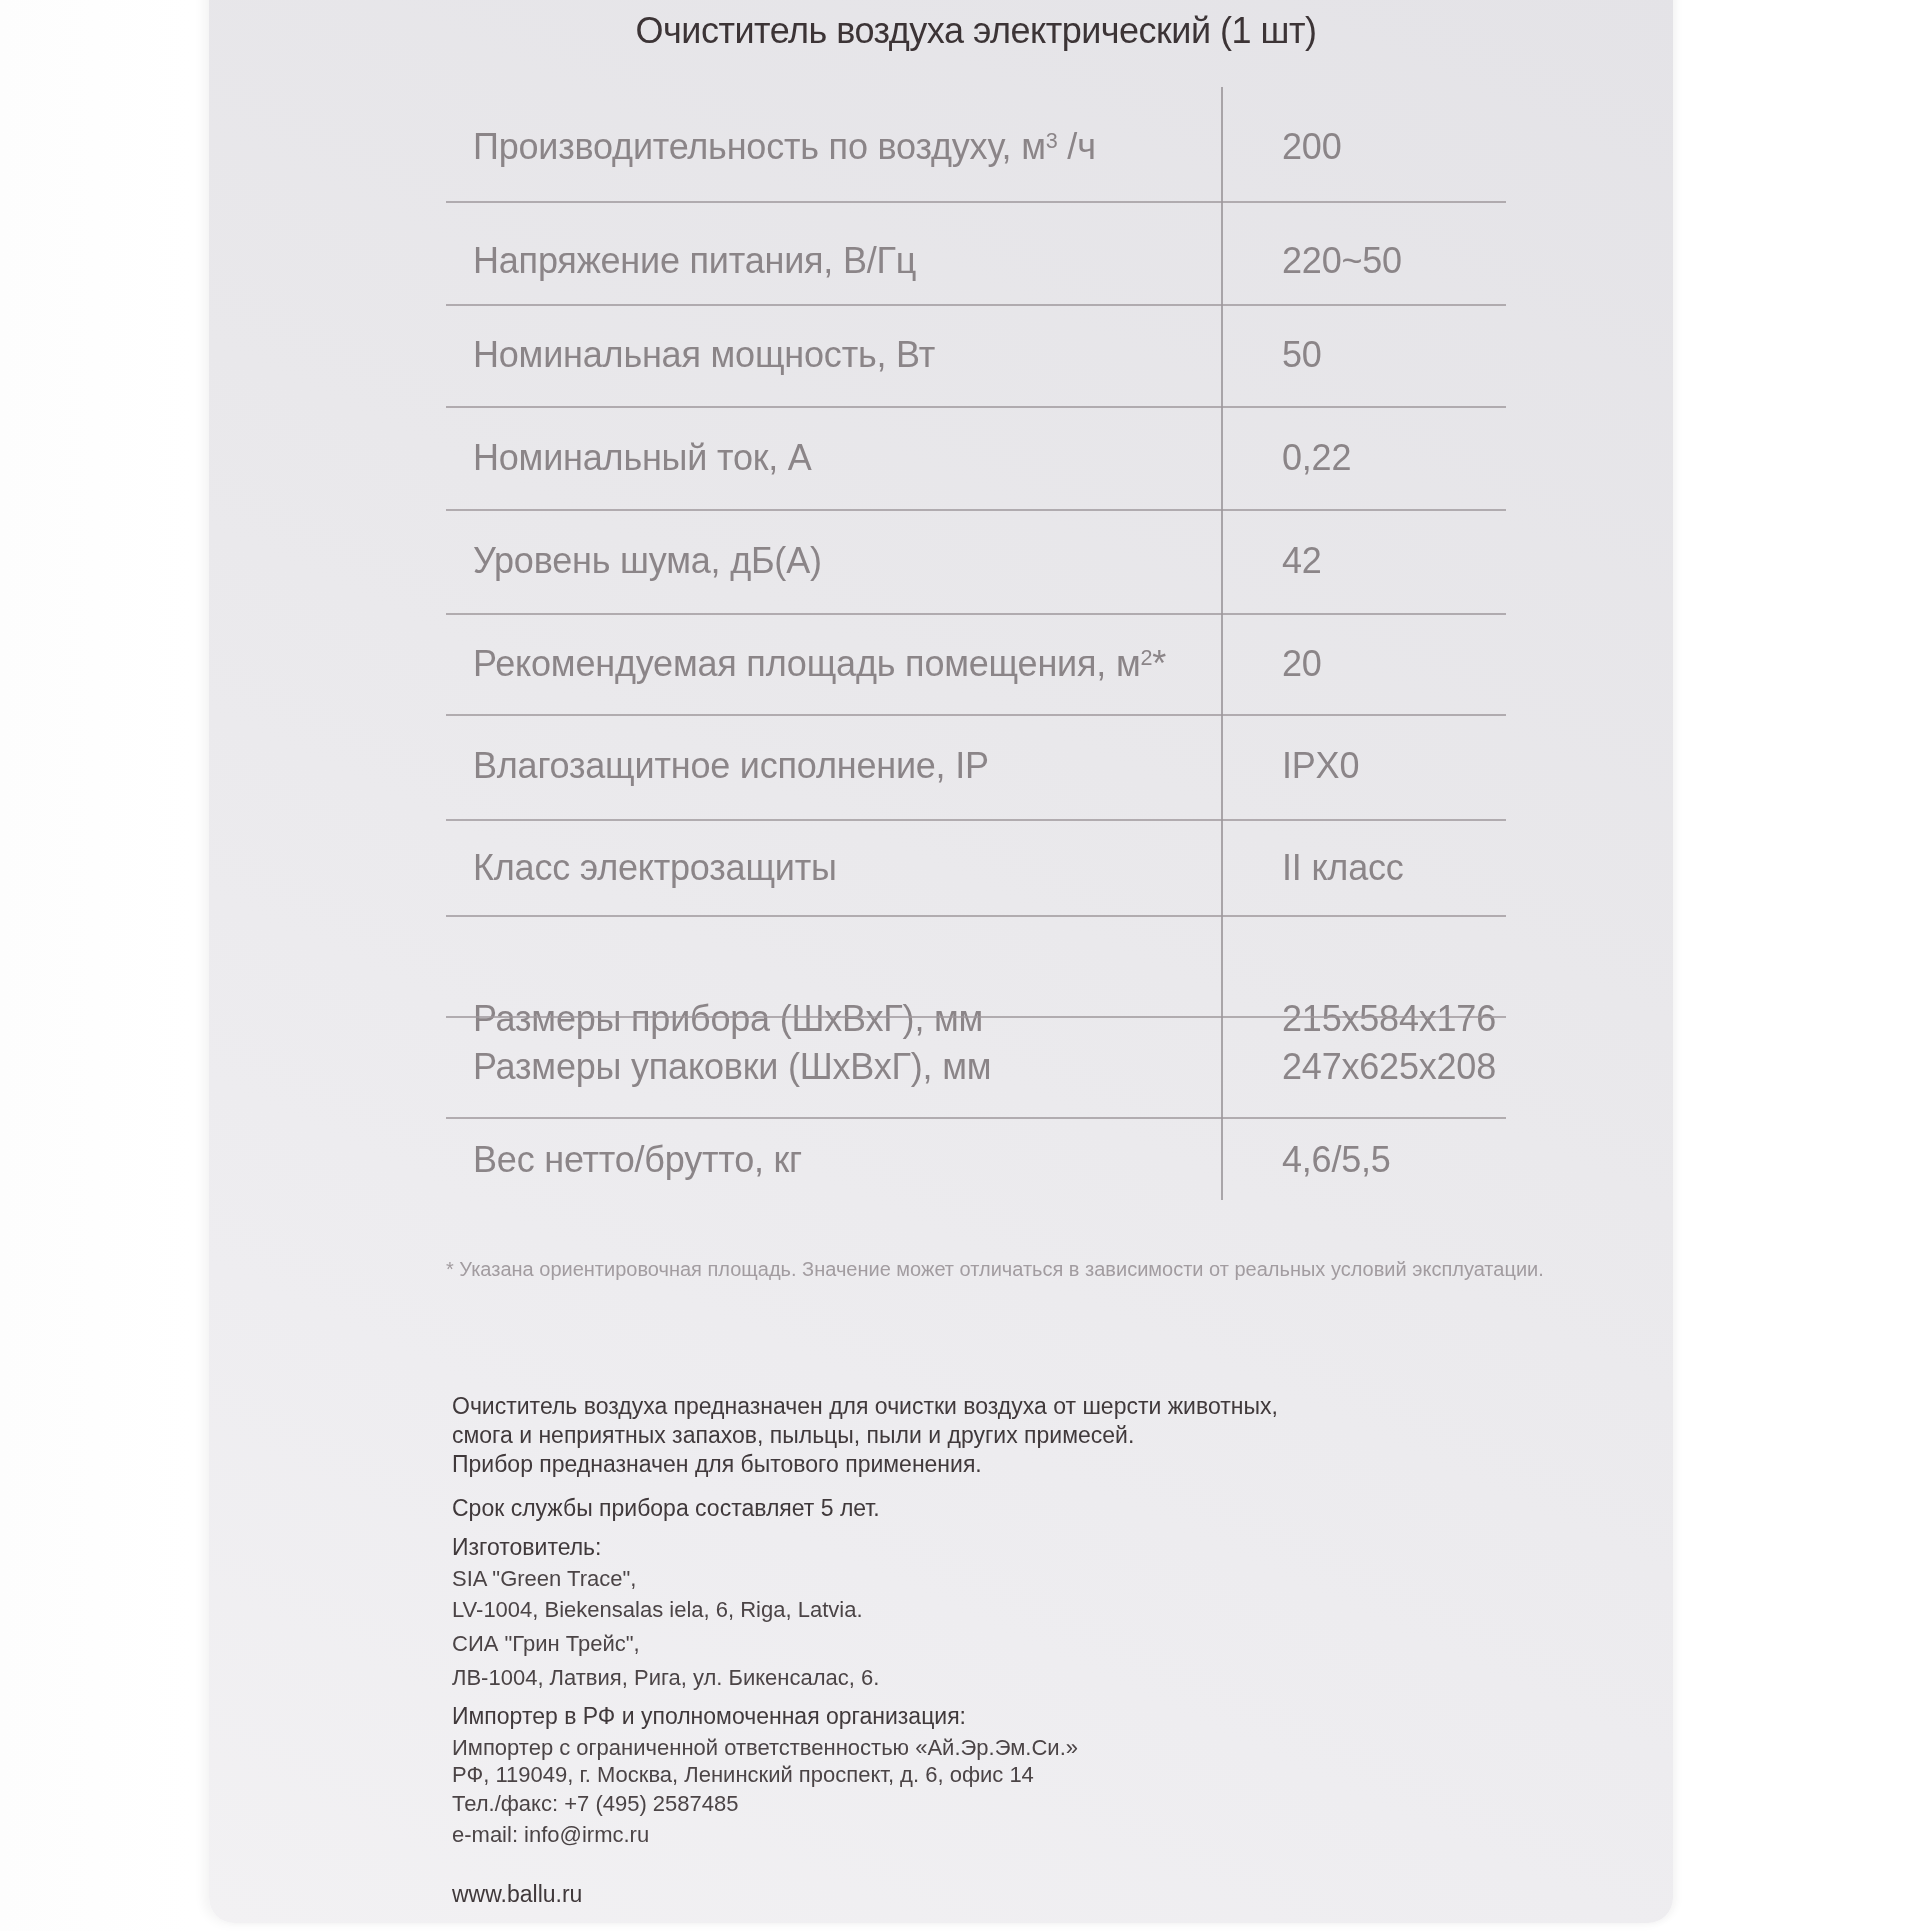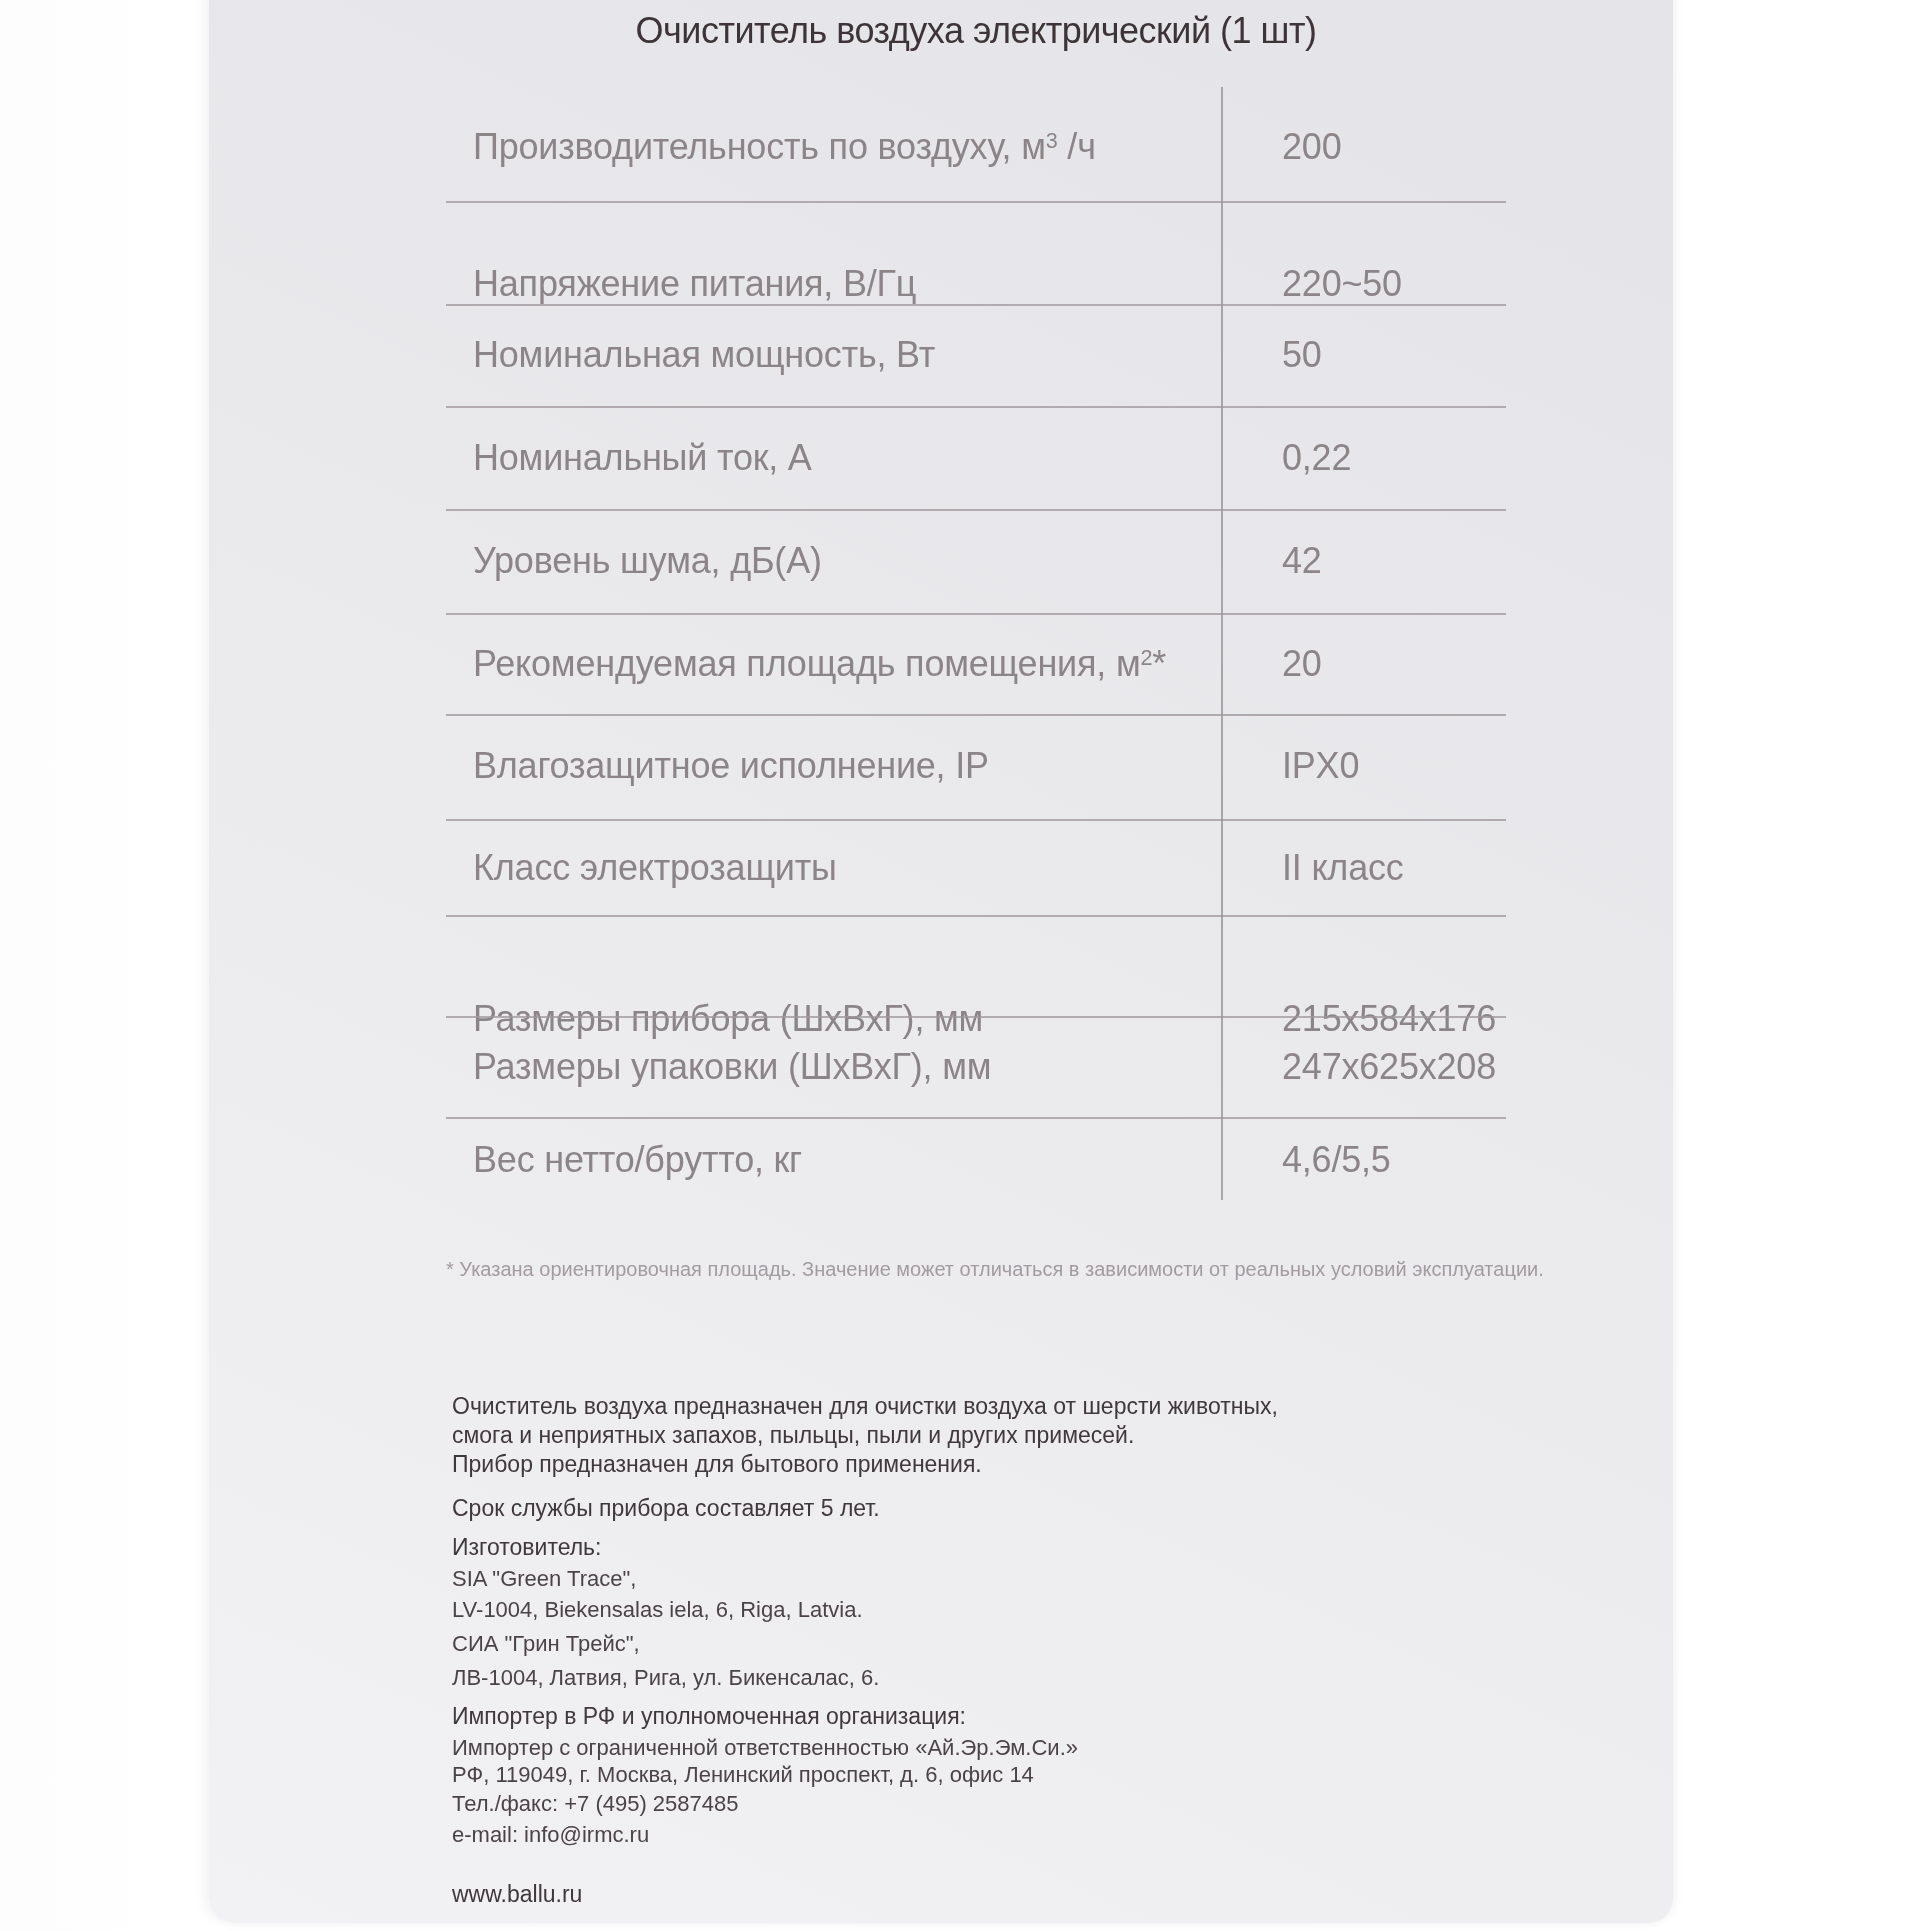--- a/index.html
+++ b/index.html
@@ -48,21 +48,21 @@
 
   <div class="spec-table">
     <div class="vline"></div>
 
     <div class="row" style="top:92px;height:109px">
       <span class="lbl"><span>Производительность по воздуху, м</span><span class="sup">3</span><span> /ч</span></span>
       <span class="val">200</span>
     </div>
     <div class="hline" style="top:201px"></div>
 
-    <div class="row" style="top:218px;height:132px">
+    <div class="row" style="top:195px;height:132px">
       <span class="lbl"><span>Напряжение питания, В/Гц</span><span class="sup"></span><span></span></span>
       <span class="val">220~50</span>
     </div>
     <div class="hline" style="top:304px"></div>
 
     <div class="row" style="top:304px;height:101px">
       <span class="lbl"><span>Номинальная мощность, Вт</span><span class="sup"></span><span></span></span>
       <span class="val">50</span>
     </div>
     <div class="hline" style="top:406px"></div>

